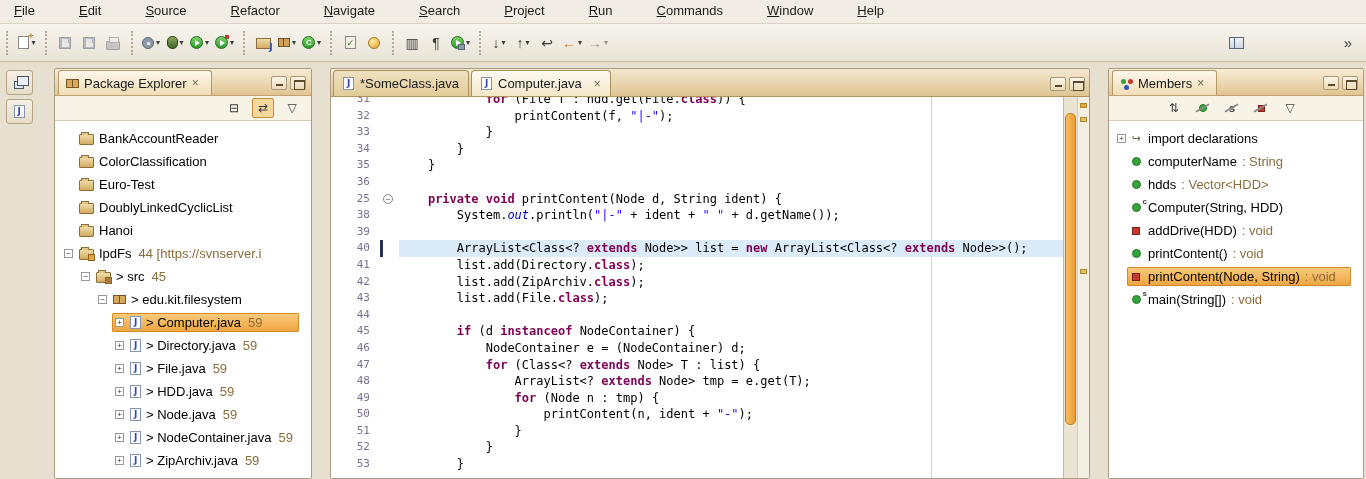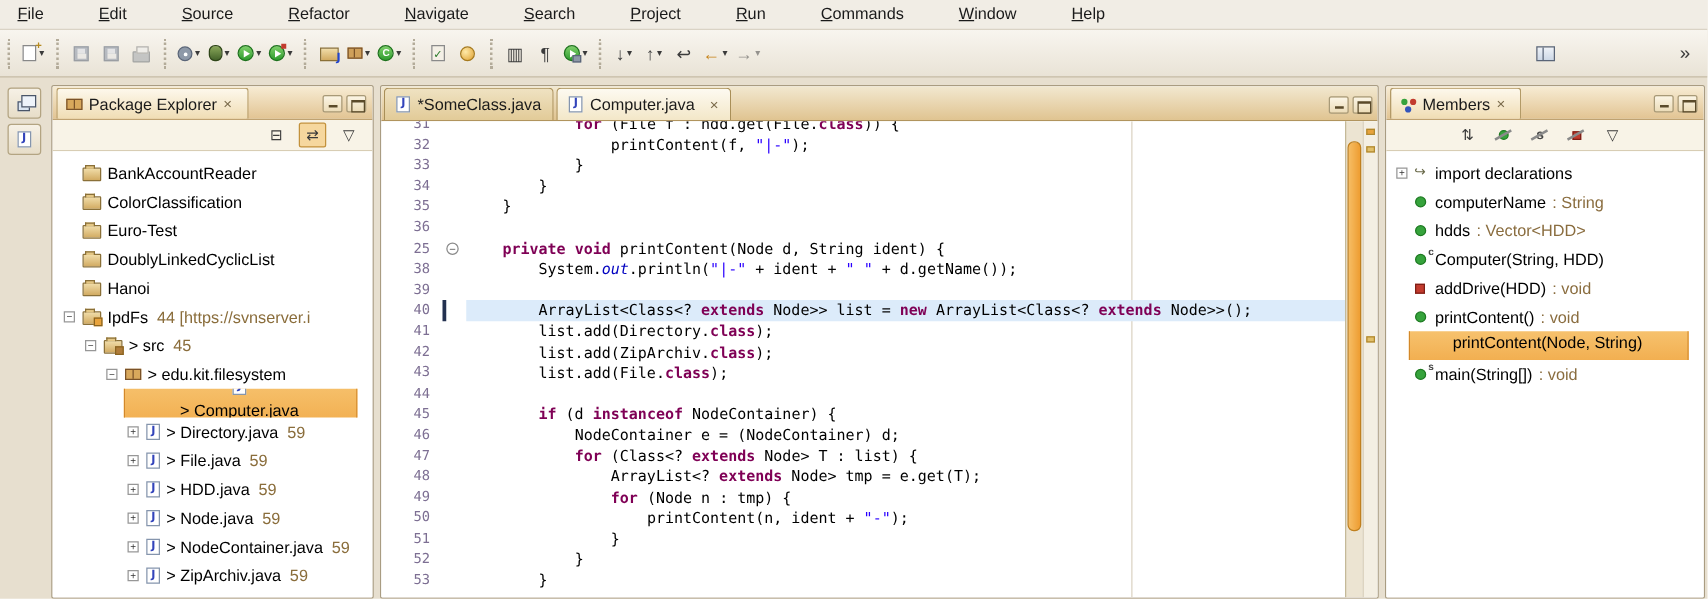--- a/index.html
+++ b/index.html
@@ -58,21 +58,21 @@
   .ic-package { width:13px; height:9px; background:#d8a85c; border:1px solid #7a5228; flex:none; }
   .ic-package::before { content:""; position:absolute; left:5px; top:0; bottom:0; width:1px; background:#7a5228; }
   .ic-pkg { width:12px; height:9px; background:#cfa05a; border:1px solid #7a5228; }
   .ic-pkg::before { content:""; position:absolute; left:4px; top:0; bottom:0; width:1px; background:#7a5228; }
   .ic-jfile { width:11px; height:13px; background:#fff; border:1px solid #8595ad; flex:none; }
   .ic-jfile::before { content:"J"; position:absolute; left:3px; top:0px; color:#3344bb; font:bold 9px "DejaVu Sans",sans-serif; }
   .ic-members { width:13px; height:12px; }
   .ic-members::before { content:""; position:absolute; left:1px; top:2px; width:5px; height:5px; border-radius:50%; background:#36a33c; box-shadow:7px 0 0 #c23b2e, 3px 6px 0 #3355bb; }
 
   
-  .workbench { height:417px; display:flex; gap:5px; padding:6px 2px 0; }
+  .workbench { height:417px; display:flex; gap:18px; padding:6px 2px 0; }
   .strip { width:34px; display:flex; flex-direction:column; align-items:center; gap:4px; padding-top:2px; }
   .strip-btn { width:27px; height:25px; border:1px solid #b3a482; border-radius:3px; background:linear-gradient(#f6f1e6,#e7ddc8); display:flex; align-items:center; justify-content:center; }
 
   .panel { border:1px solid #a99c82; border-radius:2px; background:#fff; display:flex; flex-direction:column; overflow:hidden; }
   .pe { width:258px; flex:none; }
   .ed { flex:1; min-width:0; }
   .mem { width:256px; flex:none; }
 
   .vhead { height:27px; background:linear-gradient(#f7ecd4,#e2c493); border-bottom:1px solid #bfa271; display:flex; align-items:flex-end; padding:2px 3px 0; flex:none; }
   .vtab { height:25px; display:flex; align-items:center; gap:5px; padding:0 7px; background:linear-gradient(#fdf8ec,#f0ddb4); border:1px solid #b39a67; border-bottom:none; border-radius:3px 3px 0 0; font-size:13px; white-space:nowrap; }
@@ -90,21 +90,21 @@
   .vtbtn.pressed { background:#f6d79e; border:1px solid #c3913c; }
   .vtbtn.strike::after { content:""; position:absolute; left:3px; top:9px; width:15px; height:2px; background:#8a8a8a; transform:rotate(-30deg); }
   .mshape.ms-dot { width:8px; height:8px; border-radius:50%; background:#36a33c; border:1px solid #1e7a22; display:inline-block; }
   .mshape.ms-sq { width:7px; height:7px; background:#c23b2e; border:1px solid #7e1f16; display:inline-block; }
   .sletter { font:bold 11px "Liberation Sans",sans-serif; color:#444; }
 
   
   .tree { flex:1; background:#fff; padding-top:6px; overflow:hidden; font-size:13px; }
   .trow { height:23px; display:flex; align-items:center; white-space:nowrap; overflow:hidden; }
   .tcontent { display:flex; align-items:center; gap:5px; padding:2px 4px 2px 2px; border-radius:2px; min-width:0; flex:1; margin-right:12px; }
-  .tcontent.sel { background:linear-gradient(#f9cd7f,#efa33e); box-shadow:inset 0 0 0 1px #d3882a;flex-direction:column; }
+  .tcontent.sel { background:linear-gradient(#f9cd7f,#efa33e); box-shadow:inset 0 0 0 1px #d3882a; }
   .expslot { width:11px; display:flex; justify-content:center; flex:none; }
   .exp { width:9px; height:9px; border:1px solid #979797; background:#fff; font:8px/7px "Liberation Sans",sans-serif; text-align:center; color:#333; }
   .tname { color:#000; }
   .tsuffix { color:#8a6d3b; margin-left:2px; }
 
   .mlist { flex:1; background:#fff; padding-top:6px; overflow:hidden; font-size:13px; }
   .mrow { height:23px; display:flex; align-items:center; padding-left:7px; white-space:nowrap; overflow:hidden; }
   .mic { position:relative; width:14px; display:flex; justify-content:center; flex:none; }
   .mi-circle { width:9px; height:9px; border-radius:50%; background:#36a33c; border:1px solid #1e7a22; }
   .mi-square { width:8px; height:8px; background:#c23b2e; border:1px solid #7e1f16; }

